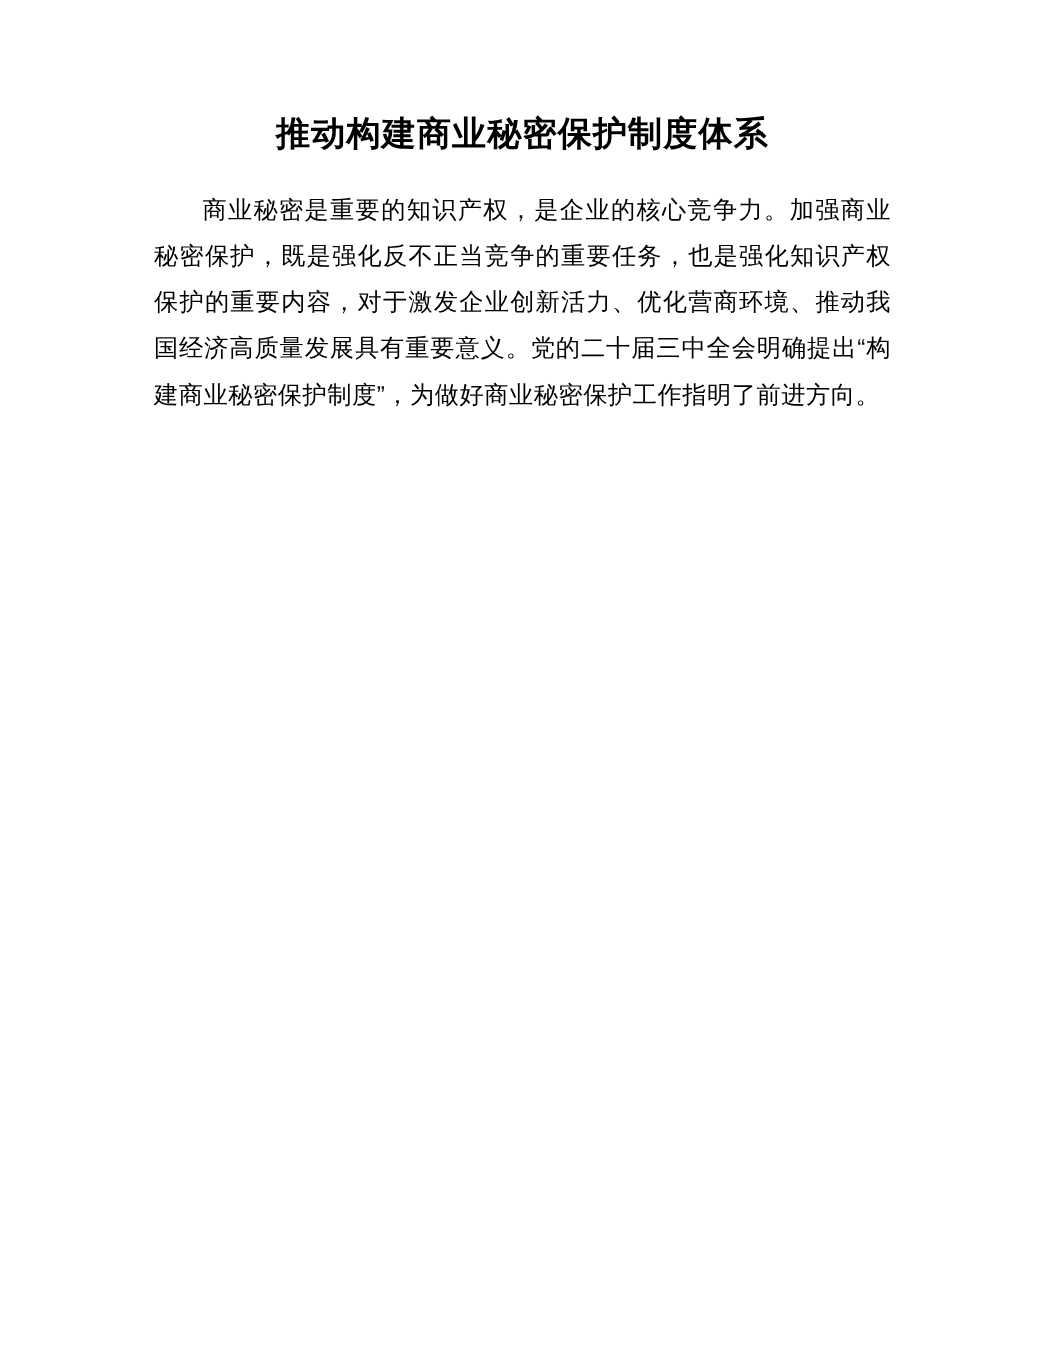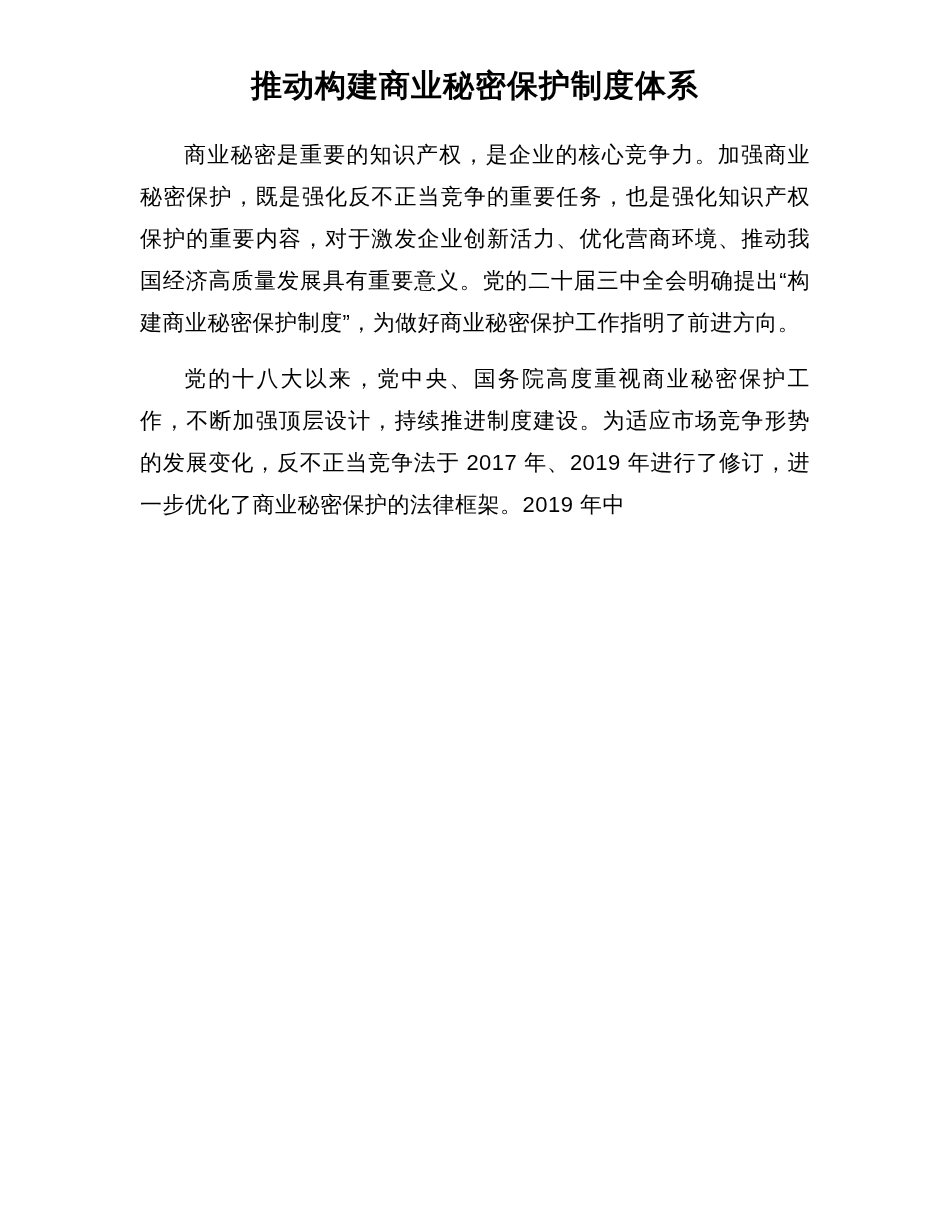--- a/index.html
+++ b/index.html
@@ -7,21 +7,21 @@
     padding: 0;
     background: #ffffff;
   }
   .page {
     position: relative;
     width: 950px;
     height: 1230px;
     margin: 0 auto;
     background: #ffffff;
     box-sizing: border-box;
-    padding: 64px 140px 0 140px;
+    padding: 100px 140px 0 140px;
     font-family: "Liberation Sans", "DejaVu Sans", sans-serif;
     color: #000000;
     overflow: hidden;
   }
   .doc-title {
     font-size: 31px;
     font-weight: 700;
     text-align: center;
     margin: 0 0 26px 0;
     line-height: 44px;
@@ -41,14 +41,13 @@
 </style>
 </head>
 <body>
 
 <div class="page">
   <h1 class="doc-title">推动构建商业秘密保护制度体系</h1>
 
   <p class="para">商业秘密是重要的知识产权，是企业的核心竞争力。加强商业秘密保护，既是强化反不正当竞争的重要任务，也是强化知识产权保护的重要内容，对于激发企业创新活力、优化营商环境、推动我国经济高质量发展具有重要意义。党的二十届三中全会明确提出“构建商业秘密保护制度”，为做好商业秘密保护工作指明了前进方向。</p>
 
 
-  <p class="para">党的十八大以来，党中央、国务院高度重视商业秘密保护工作，不断加强顶层设计，持续推进制度建设。为适应市场竞争形势的发展变化，反不正当竞争法于 2017 年、2019 年进行了修订，进一步优化了商业秘密保护的法律框架。2019 年中</p>
 </div>
 
 </body></html>

